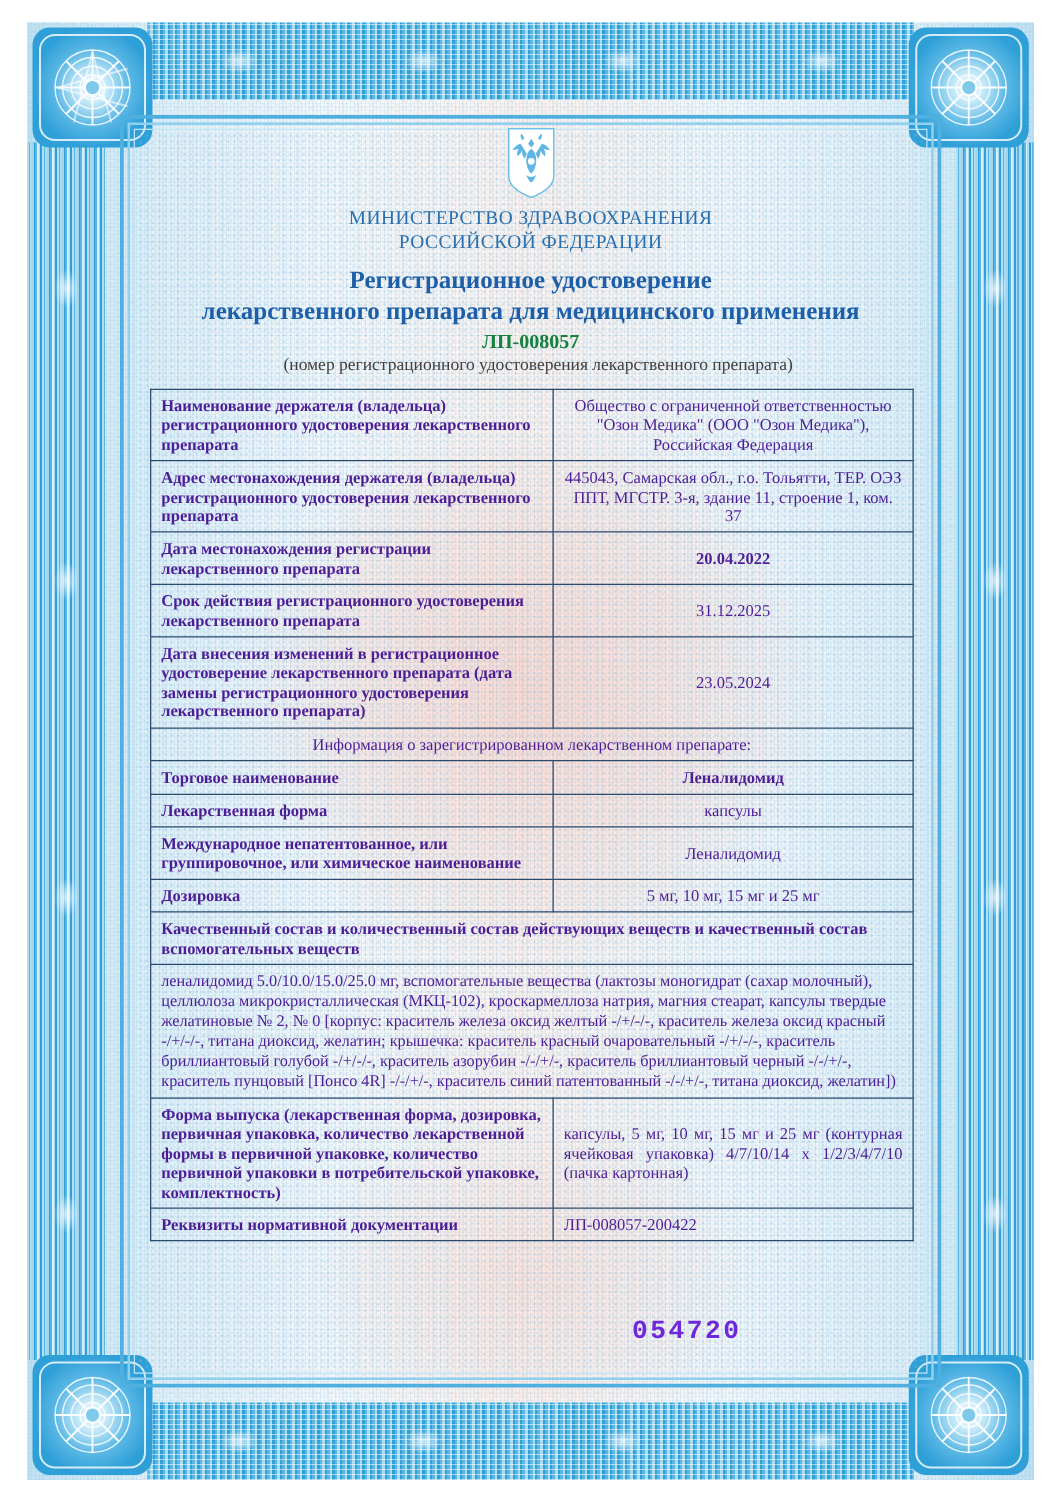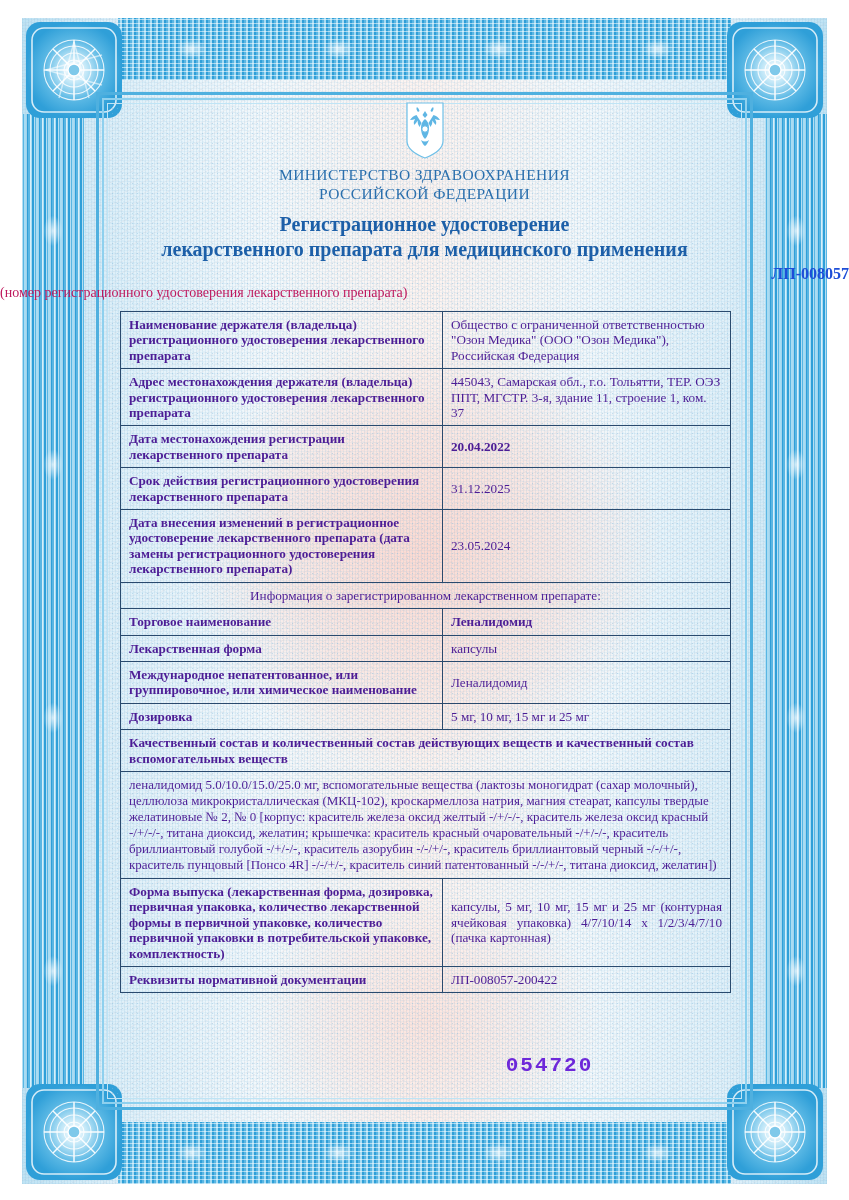--- a/index.html
+++ b/index.html
@@ -91,38 +91,38 @@
   .ministry{
     position:absolute;left:0;right:0;top:165px;text-align:center;
     color:#2a6fad;font-size:15.5px;line-height:19px;letter-spacing:.4px;
   }
 
   .doc-title{
     position:absolute;left:0;right:0;top:212px;text-align:center;
     color:#1c5fa8;font-weight:bold;font-size:20px;line-height:25px;
   }
   .reg-number{
-    position:absolute;left:0;right:0;top:265px;text-align:right;
-    color:#1d4ed8;font-weight:bold;font-size:16px;
+    position:absolute;left:0;right:0;top:265px;text-align:center;
+    color:#15803d;font-weight:bold;font-size:16px;
   }
   .reg-caption{
-    position:absolute;left:0;right:0;top:285px;
-    color:#be185d;font-size:14px;
+    position:absolute;left:12px;right:0;top:285px;text-align:center;
+    color:#404040;font-size:14px;
   }
 
   
   .tbl{position:absolute;left:120px;top:311px;width:611px;border-collapse:collapse;}
   .tbl td{
     border:1px solid #2a4a6e;
     padding:5px 8px;
     font-size:13.2px;line-height:15.4px;
     color:#4c1d95;vertical-align:middle;
   }
   td.lbl{width:305px;font-weight:bold;}
-  td.val{text-align:left;margin-left:28px;}
+  td.val{text-align:center;margin-left:28px;}
   td.val-j{text-align:justify;}
   td.full{text-align:center;font-weight:normal;}
   td.full-b{font-weight:bold;}
   td.compo{font-size:13px;line-height:16px;text-align:left;}
   .bold{font-weight:bold;}
 
   .serial{
     position:absolute;left:0;right:0;top:1054px;text-align:center;
     color:#6d28d9;font-family:"Liberation Mono",monospace;font-size:21px;
     letter-spacing:2px;font-weight:bold;padding-left:250px;

